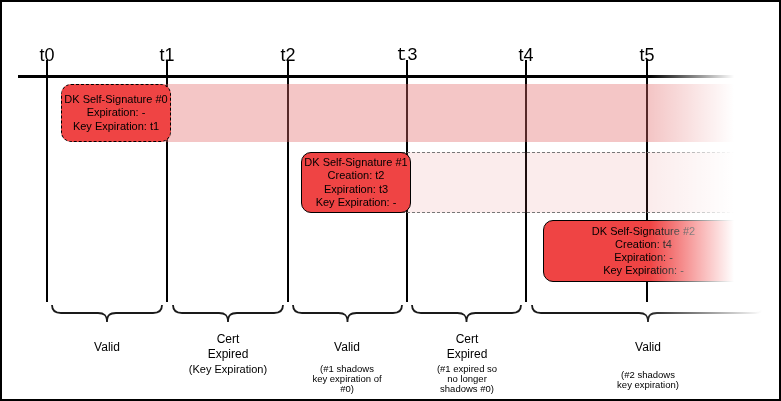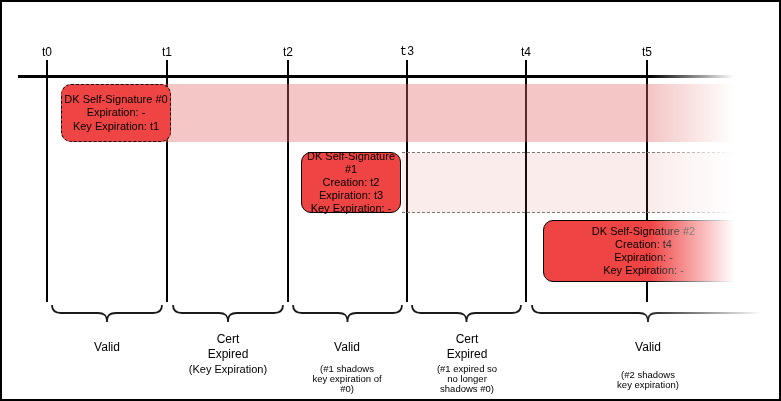--- a/index.html
+++ b/index.html
@@ -3,30 +3,30 @@
 <meta charset="utf-8">
 <style>
   html,body{margin:0;padding:0;background:#fff;}
   .frame{
     position:relative;width:781px;height:401px;box-sizing:border-box;
     border:2px solid #000;background:#fff;overflow:hidden;
     font-family:"Liberation Sans", sans-serif;color:#000;
   }
   .axis{position:absolute;left:16px;top:73px;width:717px;height:3px;background:#000;z-index:1;}
   .tick-line{position:absolute;top:58px;width:2px;height:242px;background:#000;z-index:1;}
-  .tick-label{position:absolute;top:43px;width:32px;text-align:center;font-size:12px;z-index:1;}
+  .tick-label{position:absolute;top:43px;width:32px;text-align:center;font-size:18px;z-index:1;}
   .band-strong{position:absolute;left:160px;top:82px;width:573px;height:58px;
     background:rgba(226,105,105,0.38);z-index:2;}
   .band-faint{position:absolute;left:400px;top:150px;width:333px;height:61px;box-sizing:border-box;
     background:rgba(226,105,105,0.13);border-top:1px dashed #777;border-bottom:1px dashed #777;z-index:2;}
   .sigbox{position:absolute;box-sizing:border-box;background:#ef4444;border:1.5px solid #000;
     border-radius:10px;z-index:3;display:flex;flex-direction:column;justify-content:center;
     text-align:center;font-size:11px;line-height:13.2px;margin-left:9px;}
   .sigbox.b0{left:50px;top:82px;width:110px;height:58px;border-style:dashed;}
-  .sigbox.b1{left:290px;top:150px;width:100px;height:61px;}
+  .sigbox.b1{left:290px;top:150px;width:110px;height:61px;}
   .sigbox.b2{left:532px;top:218px;width:201px;height:62px;}
   .fade-overlay{position:absolute;left:648px;top:55px;width:112px;height:243px;z-index:4;
     background:linear-gradient(to right, rgba(255,255,255,0) 0%, #ffffff 75%, #ffffff 100%);}
   .braces{position:absolute;left:0;top:300px;width:781px;height:24px;z-index:5;}
   .segment{position:absolute;top:331px;width:130px;z-index:6;text-align:center;}
   .seg-label{height:28px;display:flex;align-items:center;justify-content:center;
     font-size:12px;line-height:15px;white-space:pre-line;}
   .seg-note{margin-top:3px;font-size:9.5px;line-height:10px;white-space:pre-line;}
   .segment.s2 .seg-note{font-size:11px;line-height:11px;}
   .segment.s5 .seg-note{margin-top:9px;}

